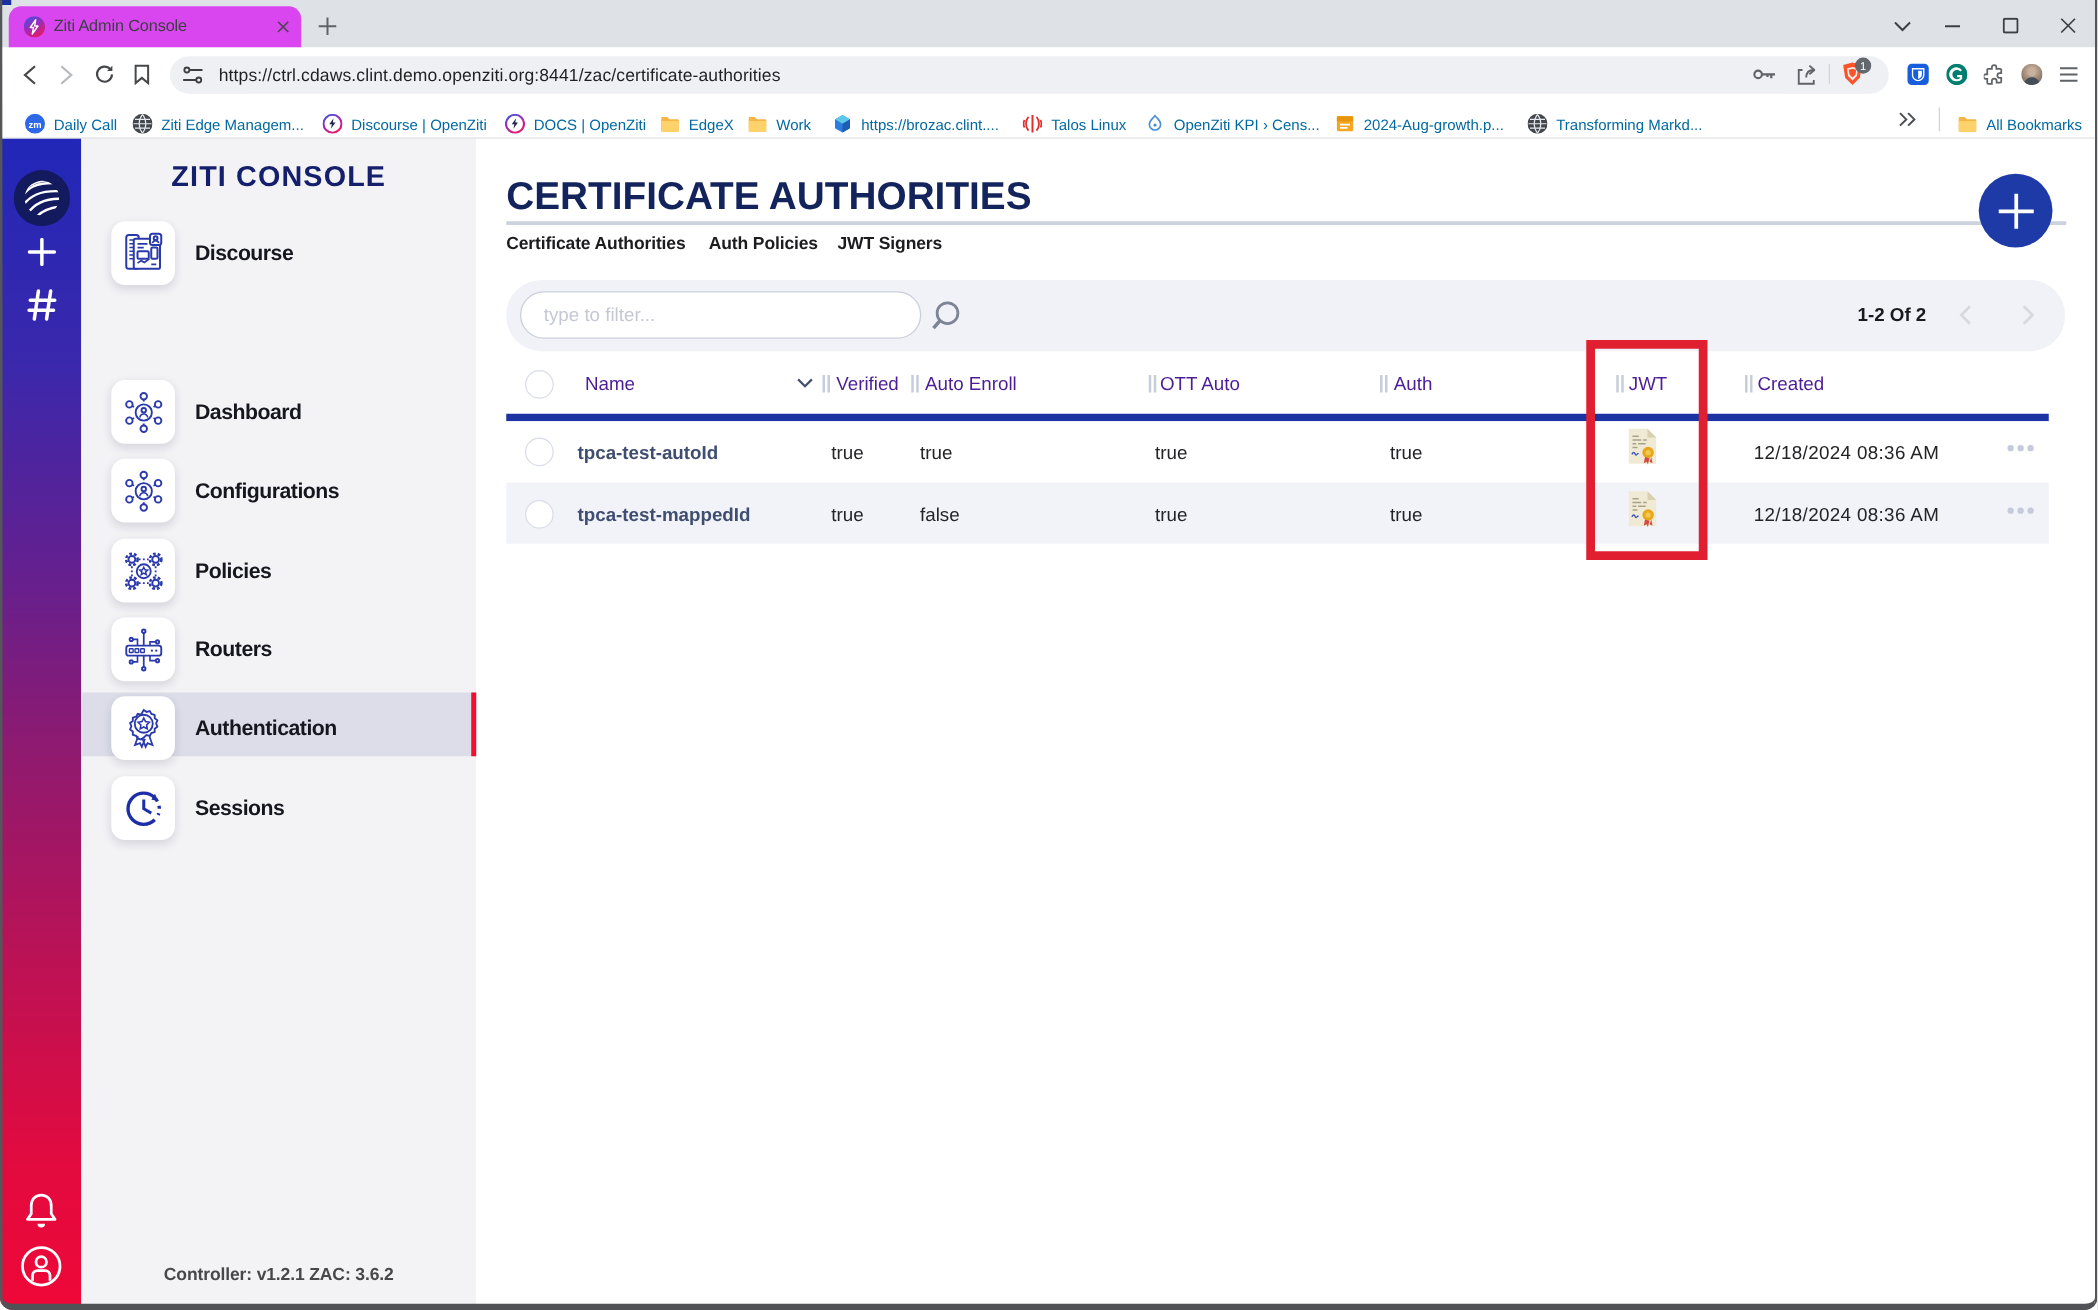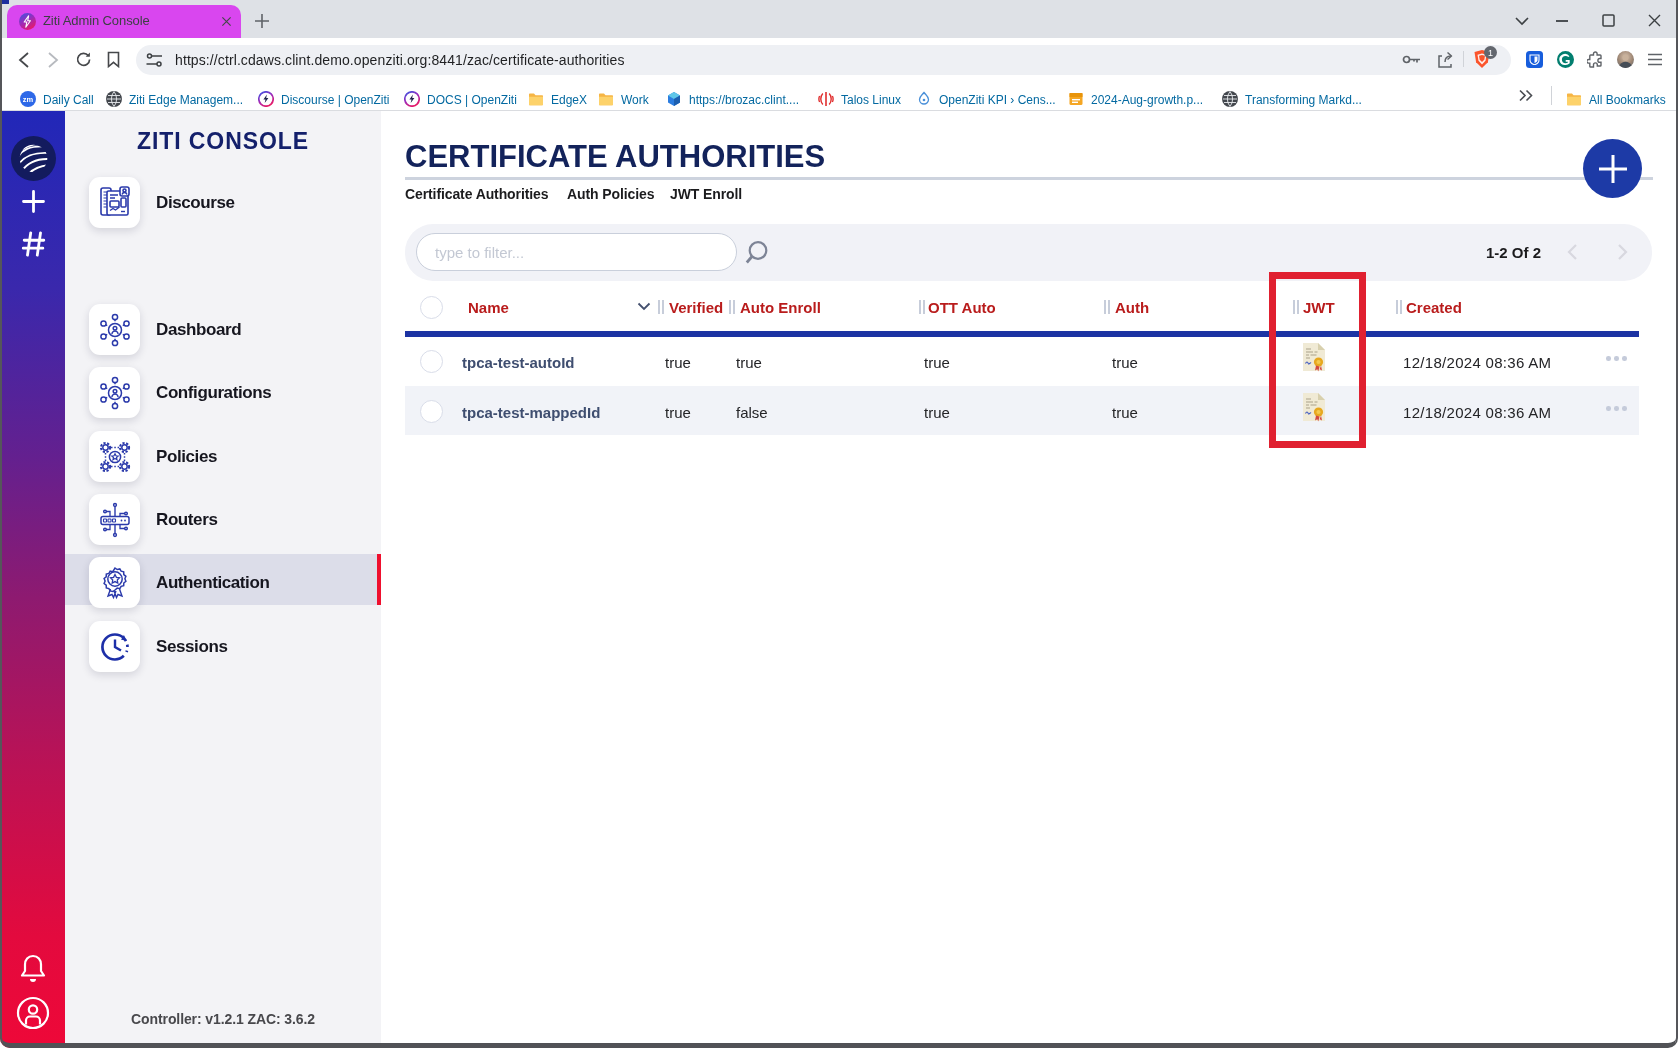--- a/index.html
+++ b/index.html
@@ -30,21 +30,21 @@
 #ctrl{position:absolute;left:0;top:900px;width:316px;text-align:center;font-size:14px;font-weight:bold;letter-spacing:-.1px;color:#48484c}
 
 #h1{position:absolute;left:24px;top:28px;font-size:31px;font-weight:bold;color:#13235b;letter-spacing:0px;white-space:nowrap}
 #hline{position:absolute;left:24px;top:66px;width:1248px;height:3px;background:#cdd3de}
 #fab{position:absolute;left:1202px;top:28px;width:59px;height:59px;border-radius:50%;background:#1d3aa6}
 .tabitem{position:absolute;top:75px;font-size:14px;font-weight:bold;color:#1c1c1e;letter-spacing:-.1px;white-space:nowrap}
 #panel{position:absolute;left:24px;top:113px;width:1247px;height:57px;background:#f1f2f7;border-radius:28px}
 #finput{position:absolute;left:35px;top:122px;width:321px;height:38px;background:#fff;border:1px solid #c9cfdb;border-radius:19px;display:flex;align-items:center;padding-left:18px;font-size:15px;color:#c3c8d3}
 #pagecount{position:absolute;left:1105px;top:133px;font-size:15px;font-weight:bold;color:#1b1b1d}
 
-.hdr{position:absolute;top:188px;font-size:15px;font-weight:bold;color:#b91c1c;white-space:nowrap}
+.hdr{position:absolute;top:188px;font-size:15px;font-weight:normal;color:#4c1d95;white-space:nowrap}
 .sep{position:absolute;top:189px;width:8px;height:14px}
 .sep i{position:absolute;top:0;width:1.5px;height:14px;background:#c7cdda}
 .circ{position:absolute;width:23px;height:23px;border-radius:50%;background:#fff;border:1.5px solid #d9dde9}
 #bluebar{position:absolute;left:24px;top:220px;width:1234px;height:6px;background:#1c33a3}
 .row1{position:absolute;left:24px;top:226px;width:1234px;height:49px;background:#fff}
 .row2{position:absolute;left:24px;top:275px;width:1234px;height:49px;background:#f1f3f8}
 .cell{position:absolute;font-size:15px;color:#242427;white-space:nowrap}
 .cname{position:absolute;font-size:15px;font-weight:bold;color:#3f4e70;white-space:nowrap}
 .dots{position:absolute;width:20px;height:4px}
 .dots i{position:absolute;width:4.5px;height:4.5px;border-radius:50%;background:#c5cbda;top:0}
@@ -376,21 +376,21 @@
           <div class="mlabel">Sessions</div>
         </div>
       <div id="ctrl">Controller: v1.2.1 ZAC: 3.6.2</div>
     </div>
     <div id="main">
       <div id="h1">CERTIFICATE AUTHORITIES</div>
       <div id="hline"></div>
       <div id="fab"></div>
       <div class="tabitem" style="left:24px">Certificate Authorities</div>
       <div class="tabitem" style="left:186px">Auth Policies</div>
-      <div class="tabitem" style="left:289px">JWT Enroll</div>
+      <div class="tabitem" style="left:289px">JWT Signers</div>
       <div id="panel"></div>
       <div id="finput">type to filter...</div>
       <svg class="a" style="left:362px;top:127px" width="30" height="30" viewBox="0 0 30 30" fill="none" stroke="#7d8496" stroke-width="2.2">
           <circle cx="15" cy="12.5" r="8.3"></circle>
           <path d="M9 18.5L3.8 24.5" stroke-width="2.8"></path>
         </svg>
       <div id="pagecount">1-2 Of 2</div>
       <svg class="a" style="left:1184px;top:132px" width="16" height="18" viewBox="0 0 16 18" fill="none" stroke="#d8d8df" stroke-width="2.2">
           <path d="M11 2L4 9l7 7"></path>
         </svg>

